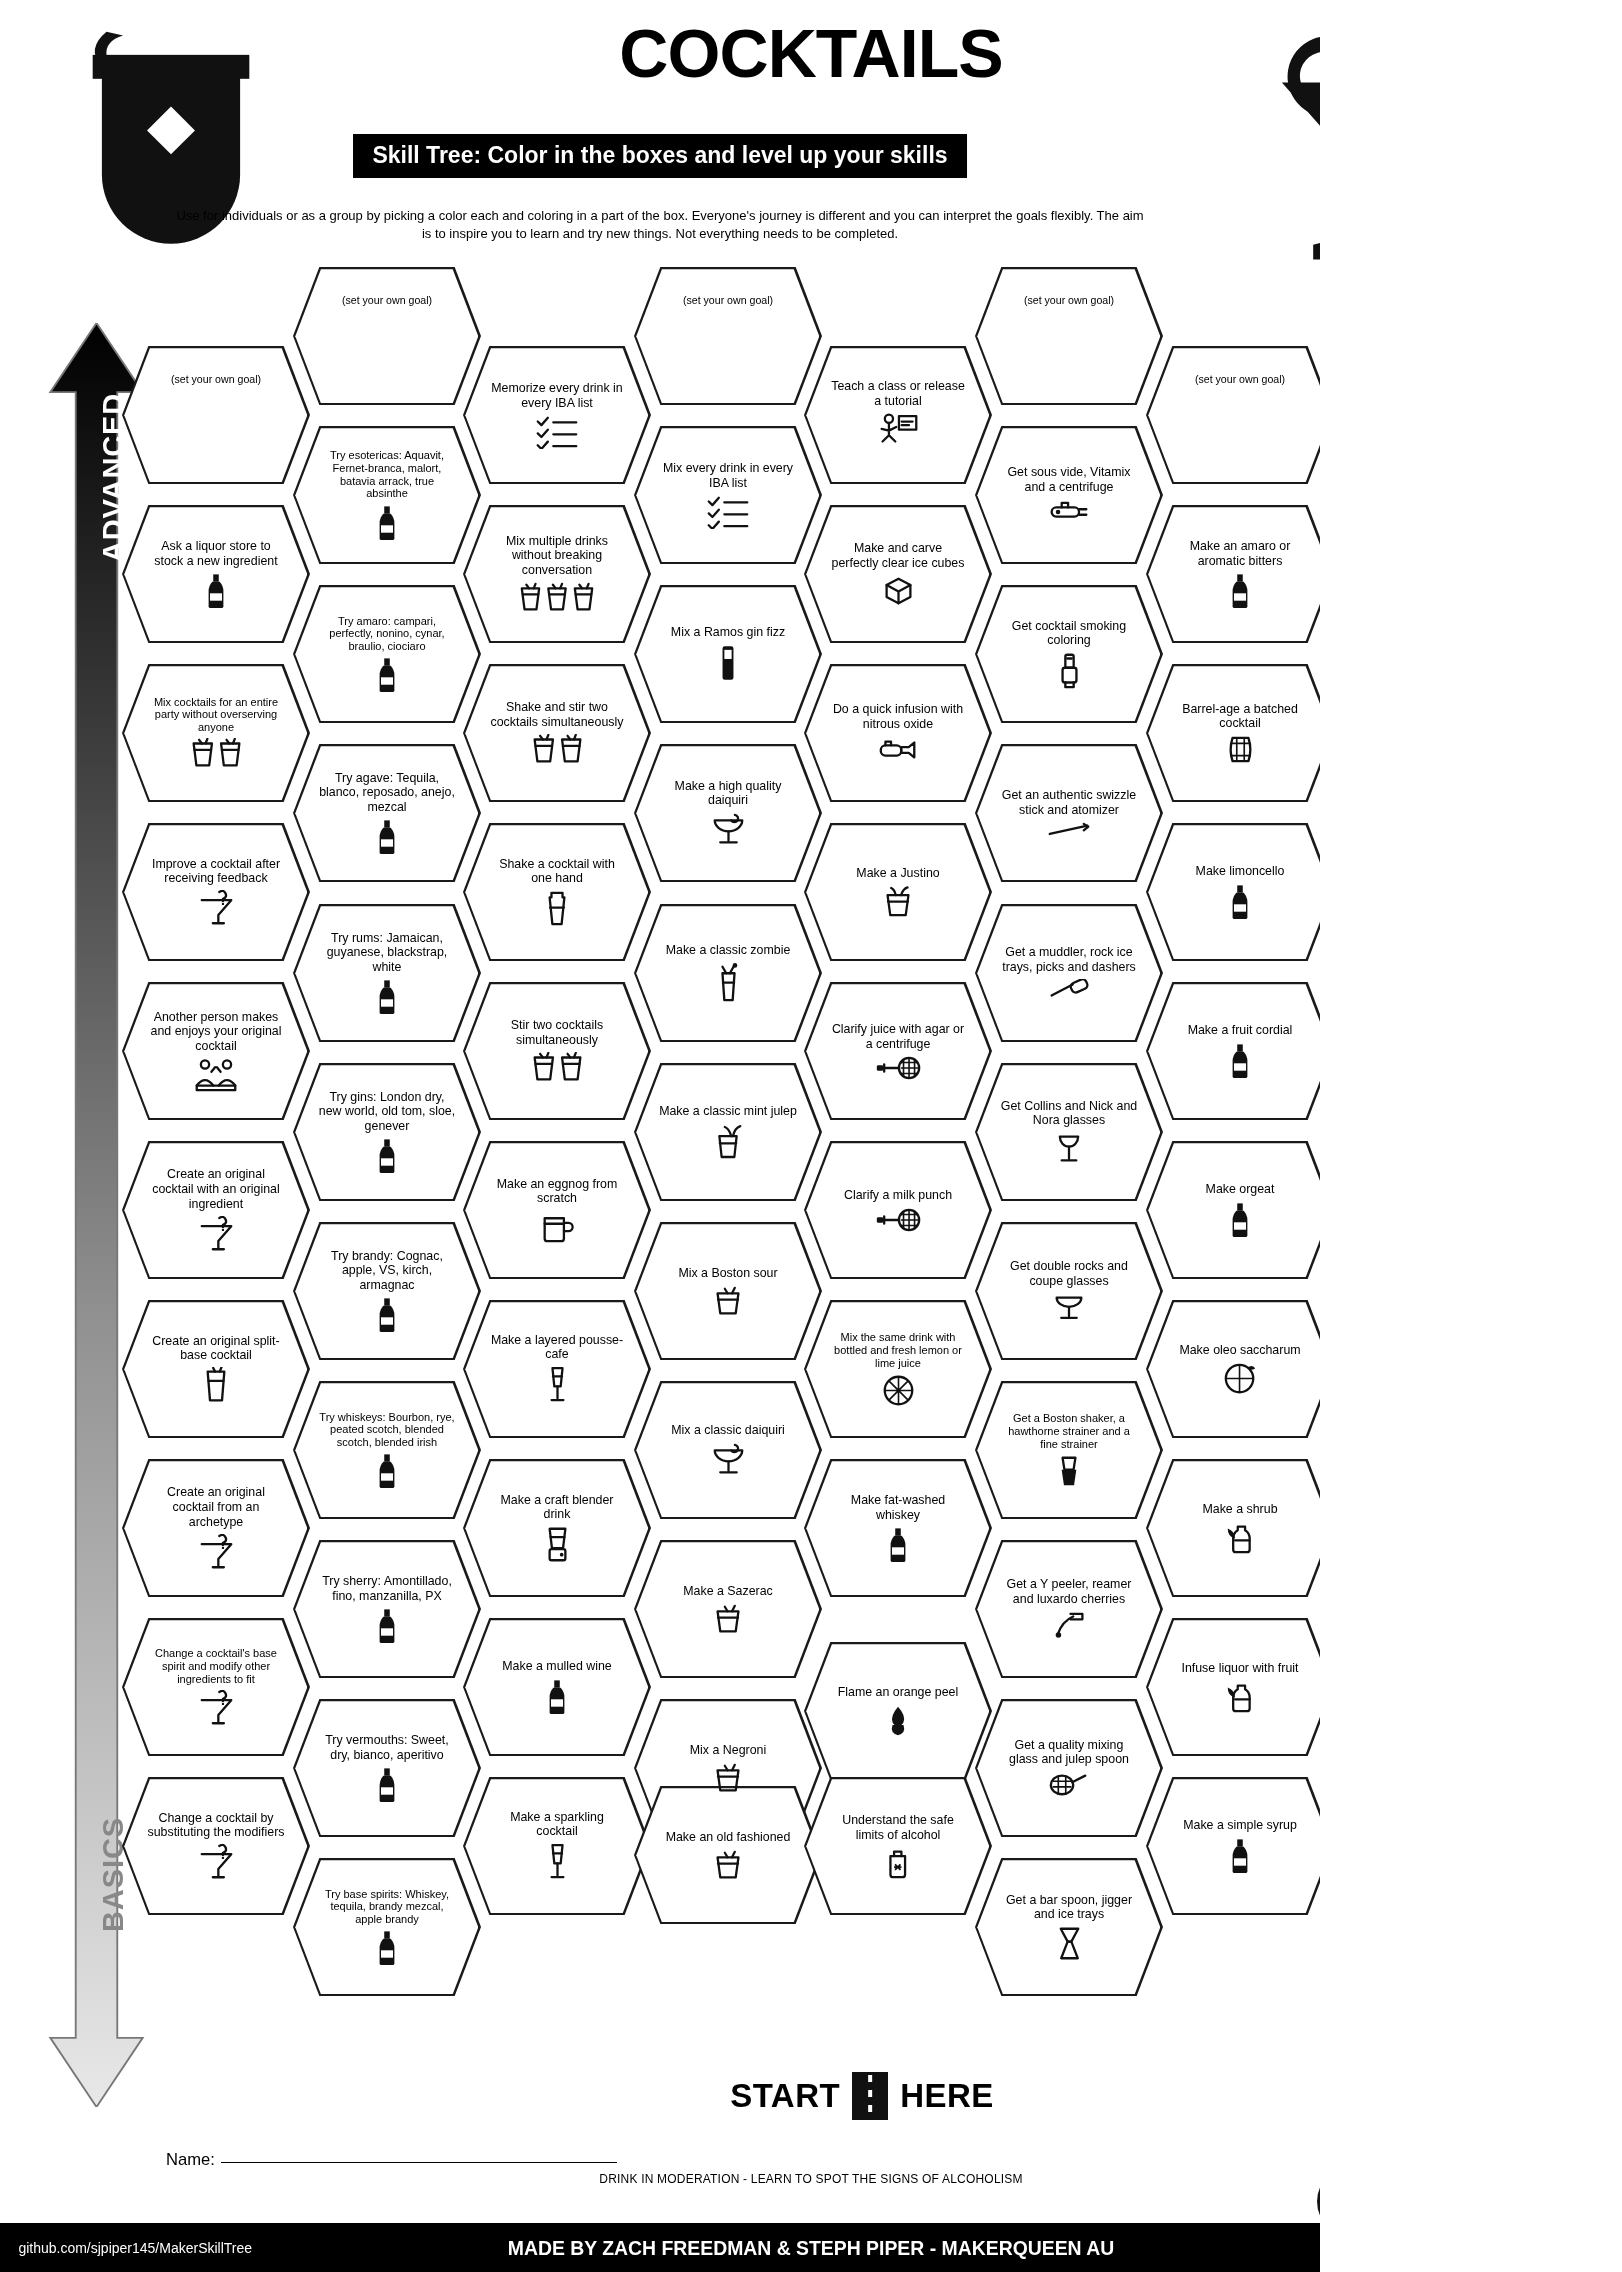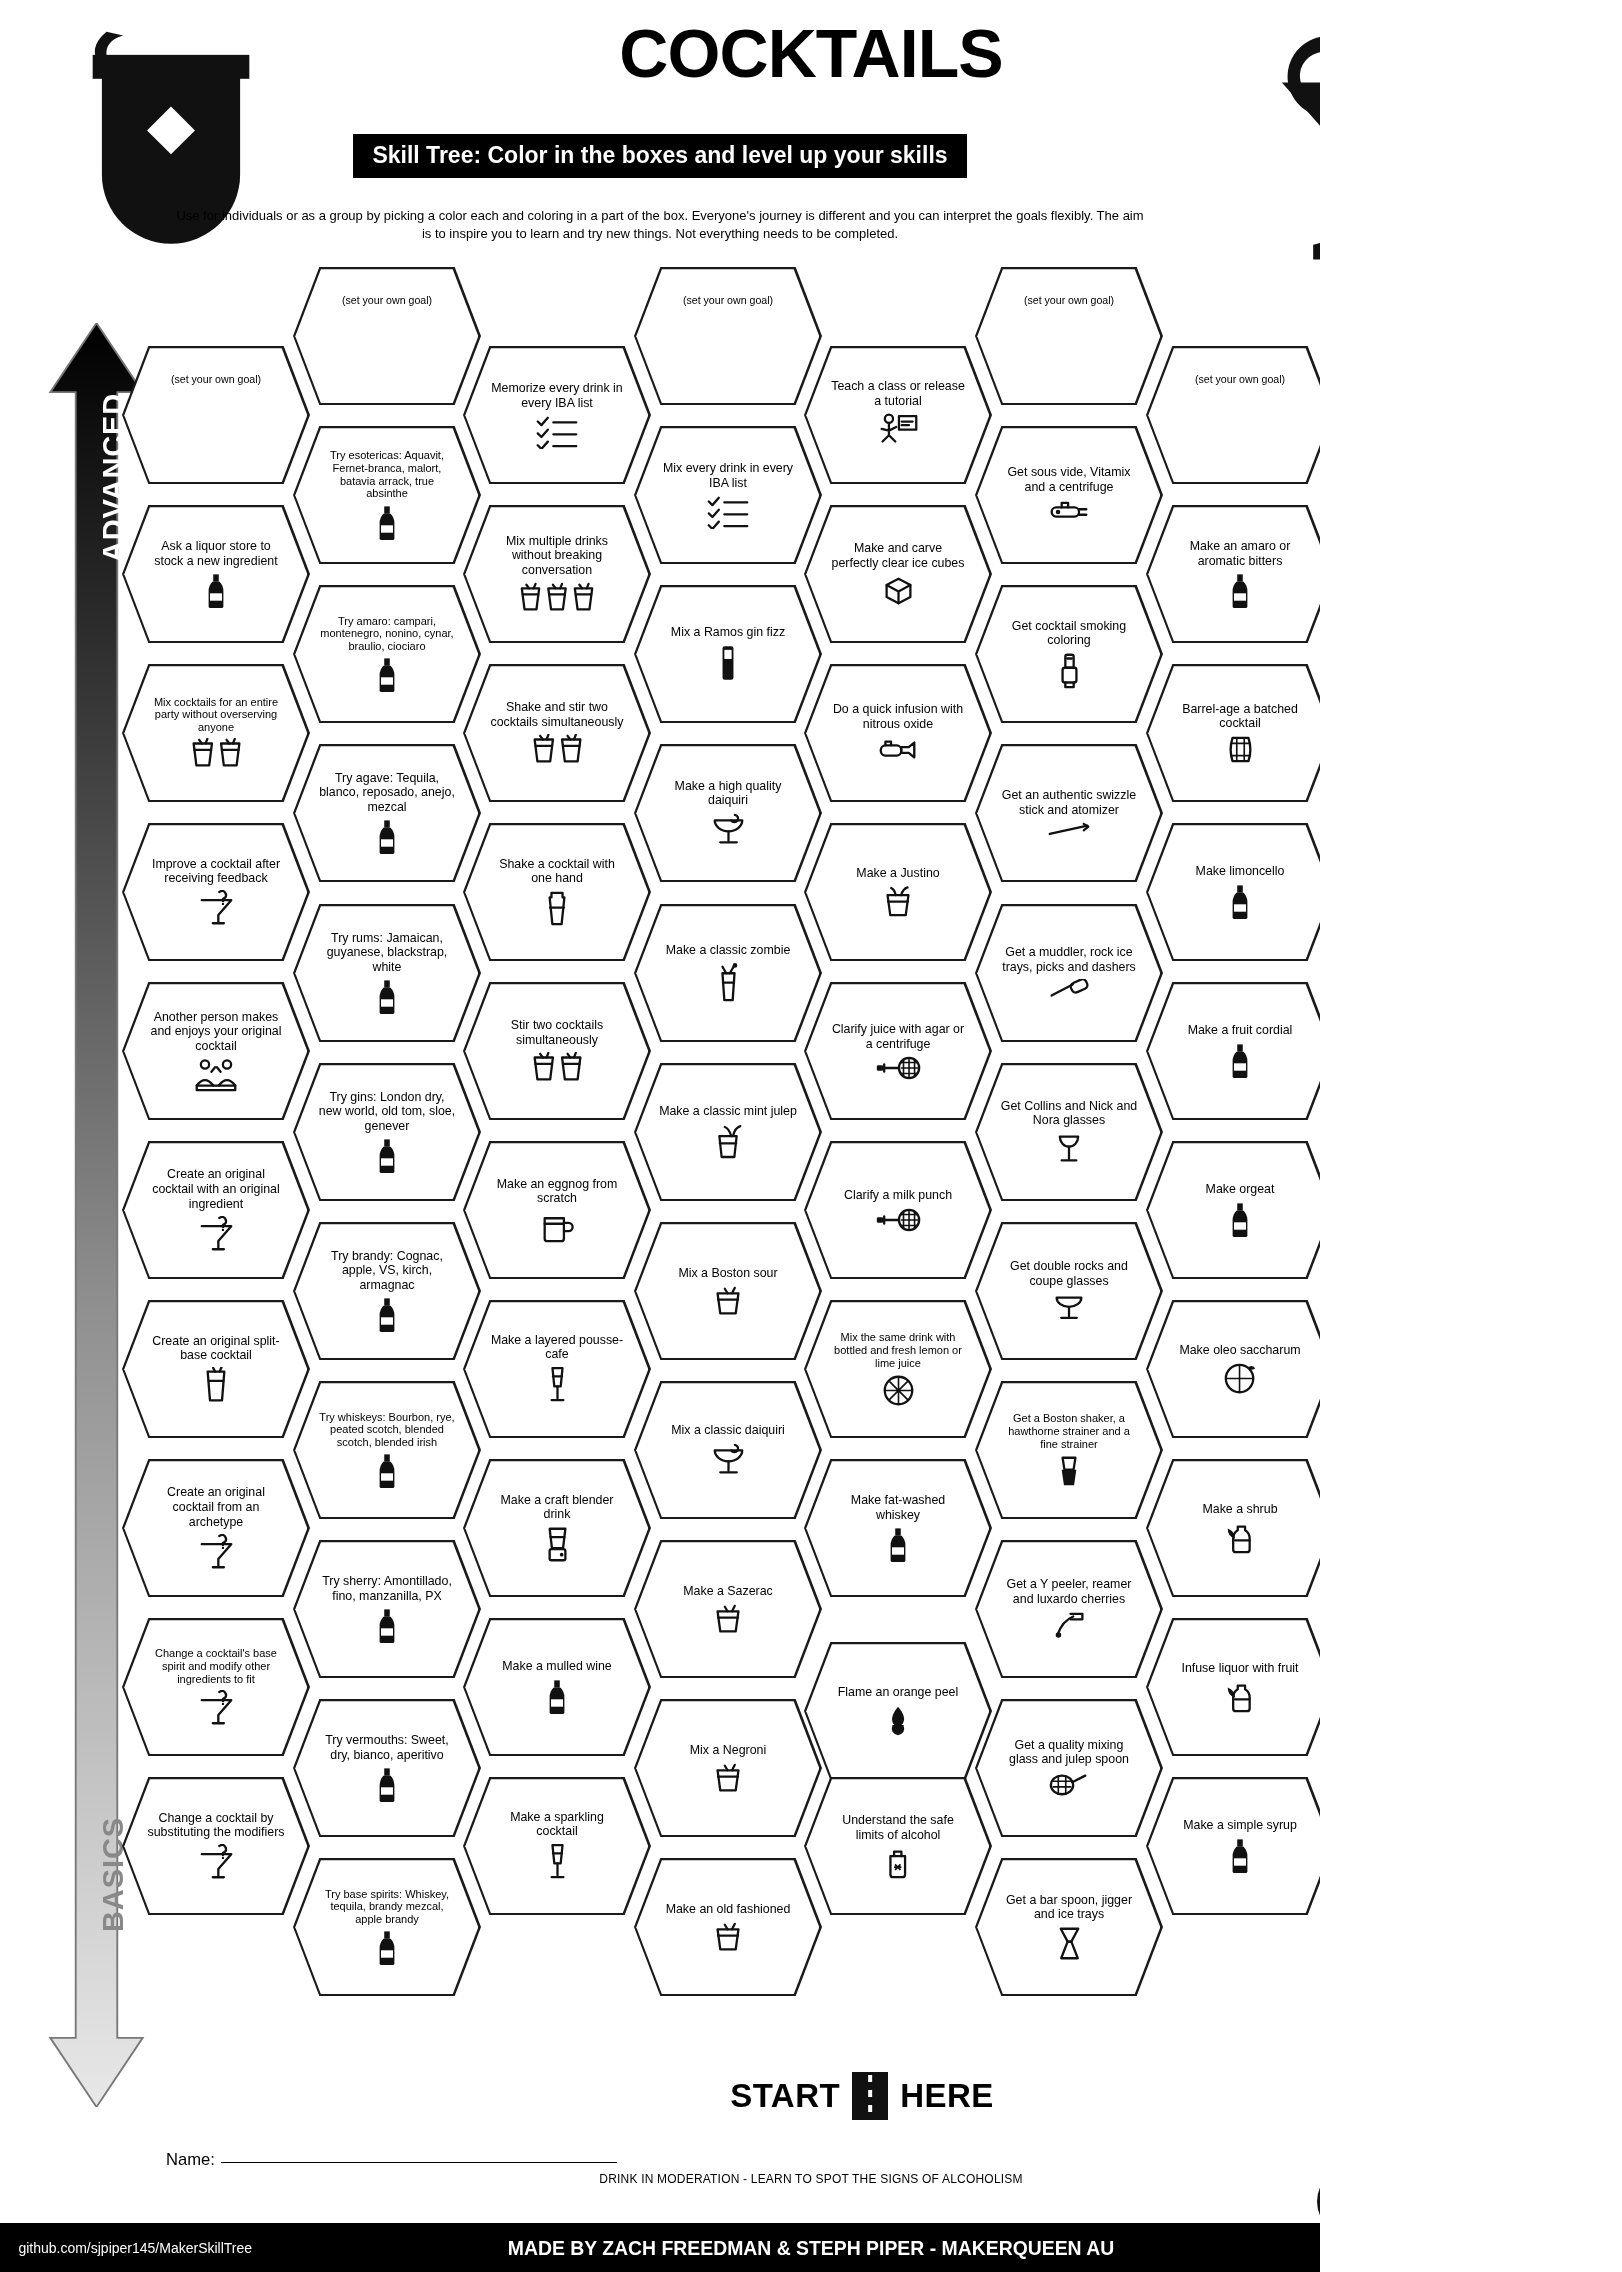--- a/index.html
+++ b/index.html
@@ -285,21 +285,21 @@
               <rect x="24" y="3" width="12" height="16" fill="#111"></rect>
               <path d="M22 19 q-8 9 -8 20 v33 a4 4 0 0 0 4 4 h24 a4 4 0 0 0 4 -4 v-33 q0 -11 -8 -20 z" fill="#111"></path>
               <rect x="17" y="44" width="26" height="16" fill="#fff"></rect>
             </svg></div>
         </div>
       </div>
       <div class="hex" style="left: 293px; top: 585px;">
         <div class="shape"></div>
         <div class="inner"></div>
         <div class="content">
-          <div class="label small">Try amaro: campari, montenegro, nonino, cynar, braulio, ciociaro</div>
+          <div class="label small">Try amaro: campari, perfectly, nonino, cynar, braulio, ciociaro</div>
           <div class="icon"><svg width="28" height="36" viewBox="0 0 60 78">
               <rect x="24" y="3" width="12" height="16" fill="#111"></rect>
               <path d="M22 19 q-8 9 -8 20 v33 a4 4 0 0 0 4 4 h24 a4 4 0 0 0 4 -4 v-33 q0 -11 -8 -20 z" fill="#111"></path>
               <rect x="17" y="44" width="26" height="16" fill="#fff"></rect>
             </svg></div>
         </div>
       </div>
       <div class="hex" style="left: 293px; top: 744px;">
         <div class="shape"></div>
         <div class="inner"></div>
@@ -642,21 +642,21 @@
         <div class="inner"></div>
         <div class="content">
           <div class="label">Mix a Negroni</div>
           <div class="icon"><svg width="30" height="30" viewBox="0 0 66 66">
               <path d="M10 16 h46 l-6 44 h-34 z" stroke="#111" stroke-width="5" fill="none" stroke-linecap="round" stroke-linejoin="round"></path>
               <path d="M11 30 h44" stroke="#111" stroke-width="5" fill="none" stroke-linecap="round" stroke-linejoin="round"></path>
               <path d="M26 6 l6 10 M48 4 l-6 12" stroke="#111" stroke-width="5" fill="none" stroke-linecap="round" stroke-linejoin="round"></path>
             </svg></div>
         </div>
       </div>
-      <div class="hex" style="left: 634px; top: 1858px;">
+      <div class="hex" style="left: 634px; top: 1786px;">
         <div class="shape"></div>
         <div class="inner"></div>
         <div class="content">
           <div class="label">Make an old fashioned</div>
           <div class="icon"><svg width="30" height="30" viewBox="0 0 66 66">
               <path d="M10 16 h46 l-6 44 h-34 z" stroke="#111" stroke-width="5" fill="none" stroke-linecap="round" stroke-linejoin="round"></path>
               <path d="M11 30 h44" stroke="#111" stroke-width="5" fill="none" stroke-linecap="round" stroke-linejoin="round"></path>
               <path d="M26 6 l6 10 M48 4 l-6 12" stroke="#111" stroke-width="5" fill="none" stroke-linecap="round" stroke-linejoin="round"></path>
             </svg></div>
         </div>

